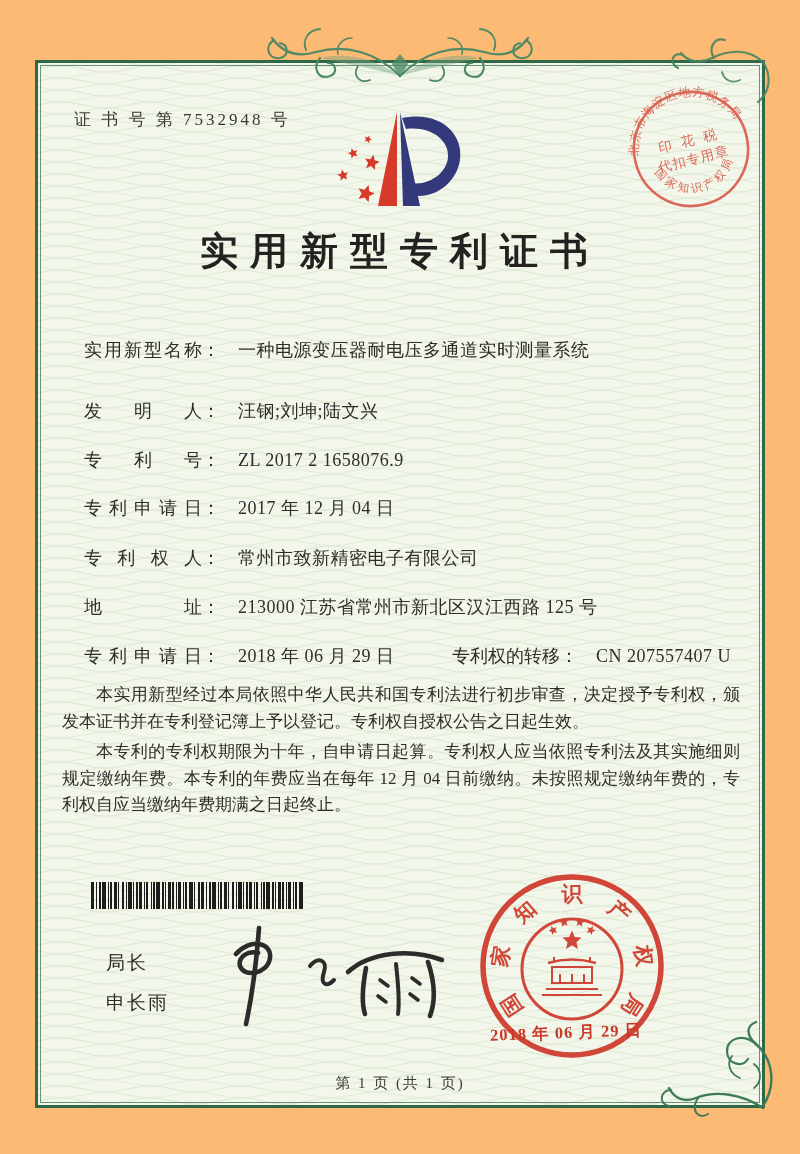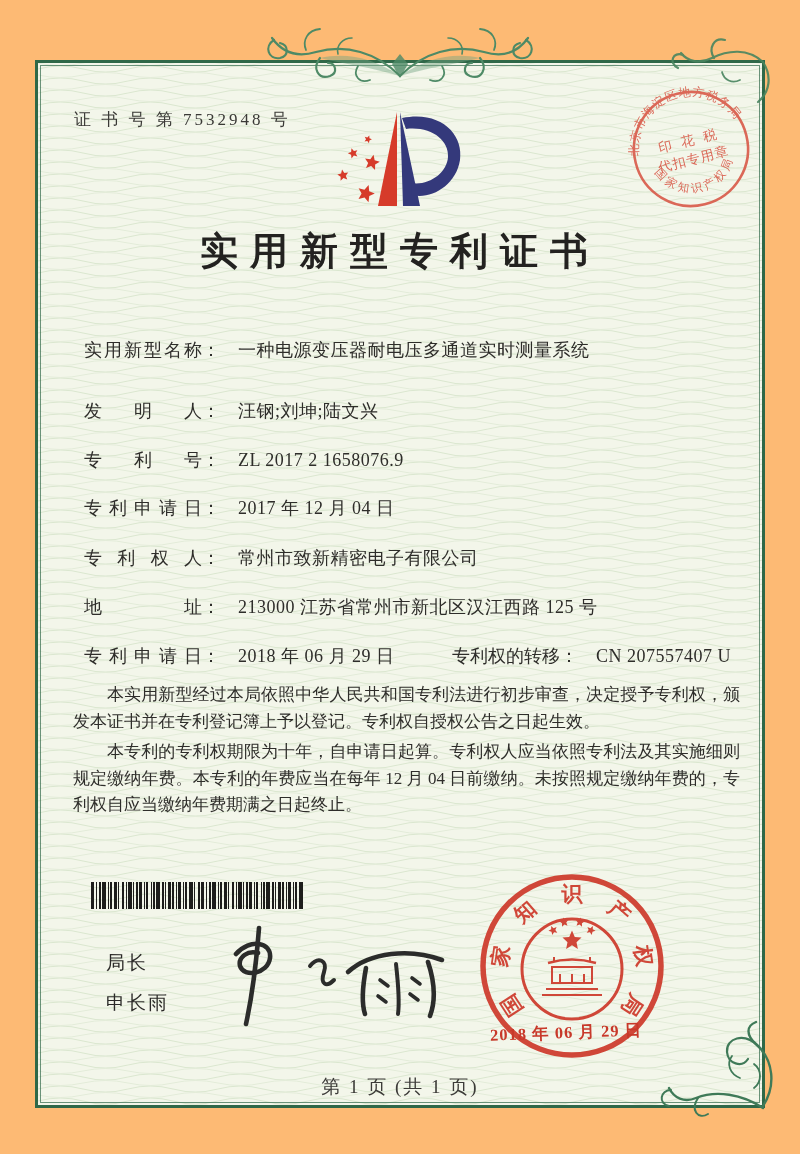--- a/index.html
+++ b/index.html
@@ -21,27 +21,27 @@
   }
   .certno{left:74px;top:108px;font-size:17px;letter-spacing:3px;color:#3a3936;z-index:10;}
   .title{
     left:0;right:0;top:226px;text-align:center;font-size:38px;font-weight:700;
     letter-spacing:12px;color:#232220;z-index:10;
   }
   .row{left:84px;font-size:18px;z-index:10;white-space:nowrap;color:#2e2d2a;}
   .row .lbl{display:inline-block;width:118px;text-align:justify;text-align-last:justify;vertical-align:top;font-family:Liberation Serif, serif;}
   .row .val{margin-left:18px;letter-spacing:.5px;}
   .paras{left:62px;top:682px;width:678px;z-index:10;font-size:17px;line-height:26.5px;text-align:justify;color:#2e2d2a;}
-  .paras p{margin:0 0 4px 11px;text-indent:2em;}
+  .paras p{margin:0 0 4px 0;text-indent:2em;}
   .officer{left:106px;font-size:19px;letter-spacing:2px;z-index:10;color:#2b2a28;}
   .seal-date{
     left:490px;top:1022px;color:#c8392a;font-size:16.5px;letter-spacing:1px;
     z-index:32;transform:rotate(-2deg);font-weight:600;
   }
-  .footer{left:0;right:0;top:1074px;text-align:center;font-size:19px;letter-spacing:2px;z-index:10;color:#3c3b38;}
+  .footer{left:0;right:0;top:1074px;text-align:center;font-size:15px;letter-spacing:2px;z-index:10;color:#3c3b38;}
   .z5{z-index:5;} .z20{z-index:20;} .z30{z-index:30;} .z40{z-index:40;}
   svg text{font-family:"Liberation Serif","DejaVu Serif",serif;}
 </style>
 </head>
 <body>
 
 <div class="page">
 
   <svg class="abs waves" width="724" height="1042">
     <defs>

